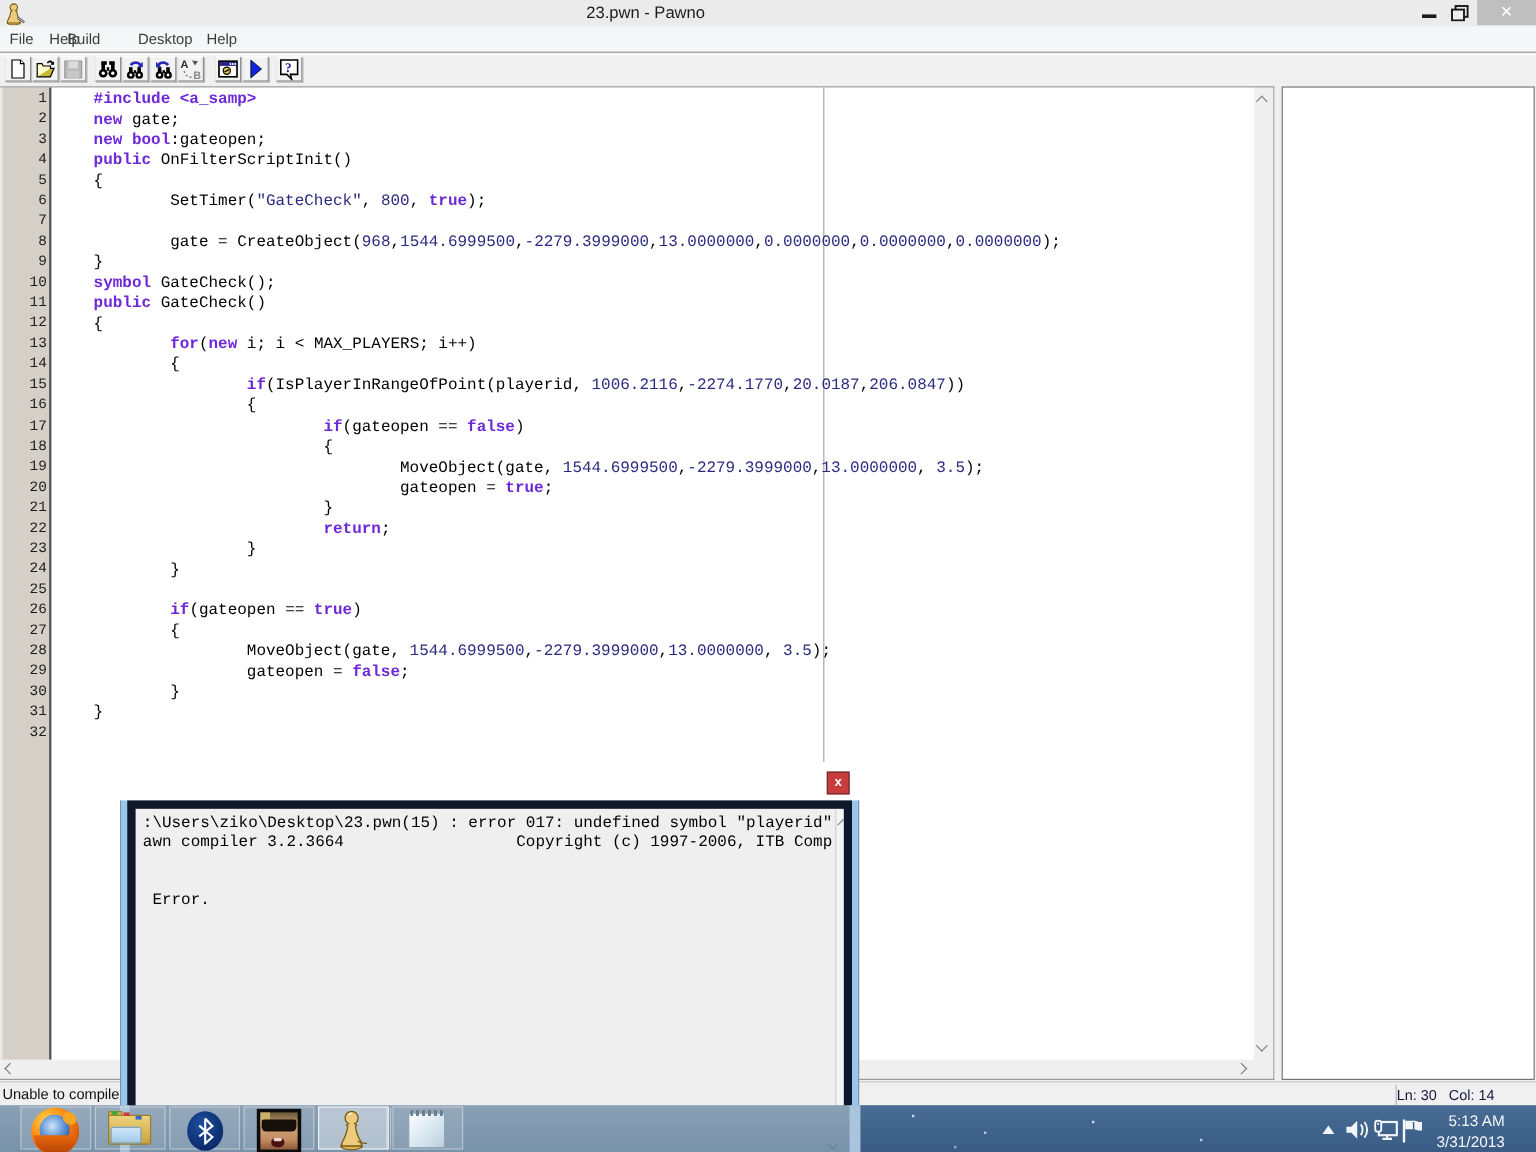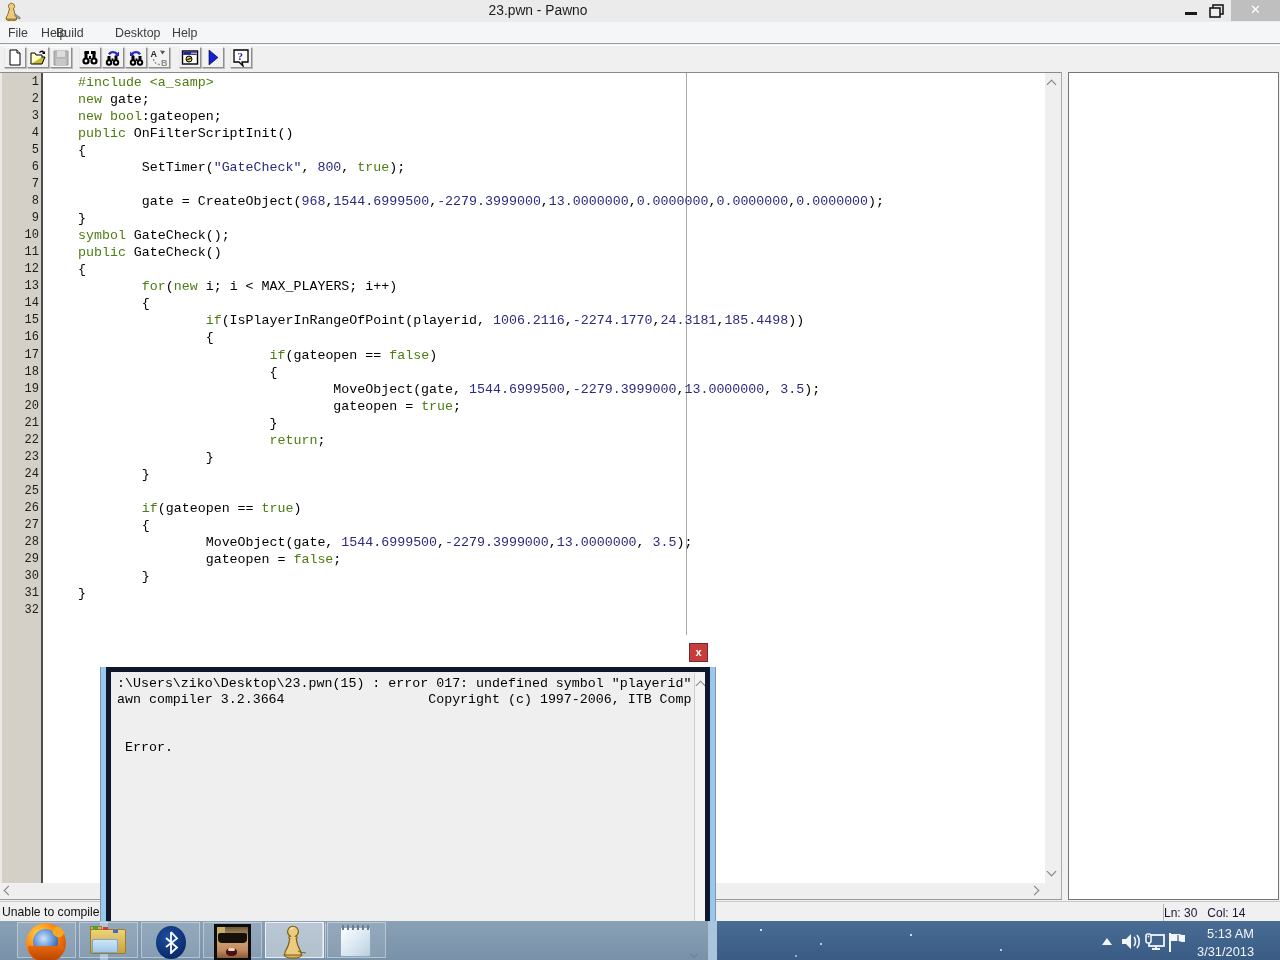--- a/index.html
+++ b/index.html
@@ -17,21 +17,21 @@
 .tb{position:absolute;top:47px;width:22px;height:21px;background:#f2f2f2;border:1px solid #8f8f8f;border-top-color:#fdfdfd;border-left-color:#e8e8e8;box-shadow:1px 1px 0 #bbb}
 
 #edtop{left:0;top:72px;width:1062px;height:1px;background:#8a8a8a}
 #gutter{left:0;top:73px;width:41px;height:810px;background:#d4d0c8;border-left:2px solid #eceae6}
 #gutsep{left:41px;top:73px;width:2px;height:810px;background:#4e4e4e}
 #codebg{left:43px;top:73px;width:1002px;height:810px;background:#fff}
 #ghost{left:686px;top:73px;width:1px;height:562px;background:#a8a8a8;z-index:1}
 pre{font-family:"Liberation Mono",monospace}
 #gutpre{left:0;top:73.5px;width:39px;text-align:right;font-size:12px;line-height:17.06px;color:#1c1c1c;z-index:2}
 #codepre{left:78px;top:73.5px;font-size:13.3px;font-weight:normal;line-height:17.06px;color:#000;z-index:2}
-#codepre b{color:#4d7c0f;font-weight:normal}
+#codepre b{color:#6d28d9;font-weight:bold}
 #codepre i{color:#2a2a80;font-style:normal}
 
 .sbtrack{background:#efefef}
 #vscroll{left:1045px;top:73px;width:16px;height:811px}
 #hscroll{left:0;top:884px;width:1045px;height:16px}
 #sbcorner{left:1045px;top:884px;width:16px;height:16px}
 .chev{position:absolute;width:7px;height:7px;border:solid #7d7d7d;border-width:0 0 1.7px 1.7px}
 #edright{left:1061px;top:72px;width:1px;height:828px;background:#aaa}
 #edbottom{left:0;top:899px;width:1062px;height:1px;background:#999}
 
@@ -40,21 +40,21 @@
 #statusbar{left:0;top:901px;width:1280px;height:20px;background:#f0f0f0;border-top:1px solid #c9c9c9;z-index:3}
 #stat1{left:2px;top:3px;font-size:12.2px;color:#101010;position:absolute}
 #statdiv{left:1163px;top:2px;width:1px;height:17px;background:#b5b5b5;position:absolute}
 #lncol{left:1164px;top:4px;font-size:12px;color:#16163a;position:absolute}
 
 #compwin{left:100px;top:635px;width:616px;height:325px;z-index:5}
 #ctitle{left:0;top:0;width:616px;height:32px;background:#85c4f6;border:1px solid #88959f;border-bottom:none;text-align:center;font-size:14.6px;color:#1a2836;line-height:31px}
 #cclose{left:589px;top:8px;width:19px;height:19px;background:#c93c3c;border:1px solid #6e2a36;color:#fff;font-size:11px;font-weight:bold;text-align:center;line-height:17px}
 #cleft{left:0;top:32px;width:6px;height:293px;background:#96c8f0;border-left:1px solid #88959f}
 #cright{left:610px;top:32px;width:6px;height:293px;background:#96c8f0;border-right:1px solid #88959f}
-#ccontent{left:6px;top:32px;width:604px;height:293px;background:#efefef;border:5px solid #0f172a;overflow:hidden}
+#ccontent{left:6px;top:32px;width:604px;height:293px;background:#efefef;border:7px solid #0f172a;overflow:hidden}
 #ctext{position:absolute;left:6px;top:4px;font-size:13.3px;font-weight:normal;line-height:16px;color:#000}
 #cscroll{position:absolute;left:583px;top:1px;width:13px;height:291px;background:#f4f4f4;border-left:1px solid #cfcfcf}
 
 #taskbar{left:0;top:921px;width:1280px;height:39px;z-index:10}
 #tbleft{position:absolute;left:0;top:0;width:717px;height:39px;background:linear-gradient(#8aa0b5,#7892a9)}
 #tbstrip{position:absolute;left:100px;top:0;width:8px;height:39px;background:#a5c0d9}
 #tbstrip2{position:absolute;left:708px;top:0;width:9px;height:39px;background:#a9c5de}
 #tbright{position:absolute;left:717px;top:0;width:563px;height:39px;background:linear-gradient(#486c94,#3a5c84)}
 .tbtn{position:absolute;top:1px;height:36px;width:59px;background:rgba(255,255,255,0.10);border:1px solid rgba(255,255,255,0.38)}
 .tbtn.active{background:rgba(255,255,255,0.42);border-color:rgba(255,255,255,0.75)}
@@ -222,21 +222,21 @@
 {
         SetTimer(<i>"GateCheck"</i>, <i>800</i>, <b>true</b>);
 
         gate = CreateObject(<i>968</i>,<i>1544.6999500</i>,<i>-2279.3999000</i>,<i>13.0000000</i>,<i>0.0000000</i>,<i>0.0000000</i>,<i>0.0000000</i>);
 }
 <b>symbol</b> GateCheck();
 <b>public</b> GateCheck()
 {
         <b>for</b>(<b>new</b> i; i &lt; MAX_PLAYERS; i++)
         {
-                <b>if</b>(IsPlayerInRangeOfPoint(playerid, <i>1006.2116</i>,<i>-2274.1770</i>,<i>24.3181</i>,<i>185.4498</i>))
+                <b>if</b>(IsPlayerInRangeOfPoint(playerid, <i>1006.2116</i>,<i>-2274.1770</i>,<i>20.0187</i>,<i>206.0847</i>))
                 {
                         <b>if</b>(gateopen == <b>false</b>)
                         {
                                 MoveObject(gate, <i>1544.6999500</i>,<i>-2279.3999000</i>,<i>13.0000000</i>, <i>3.5</i>);
                                 gateopen = <b>true</b>;
                         }
                         <b>return</b>;
                 }
         }
 

